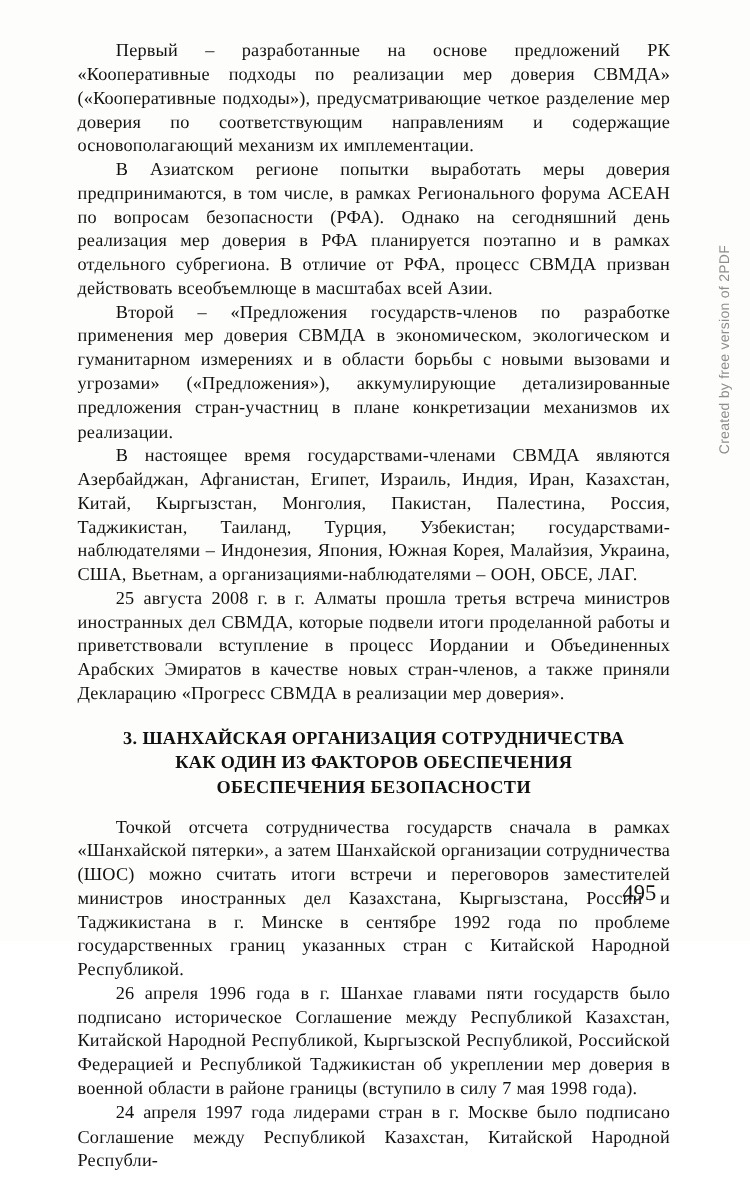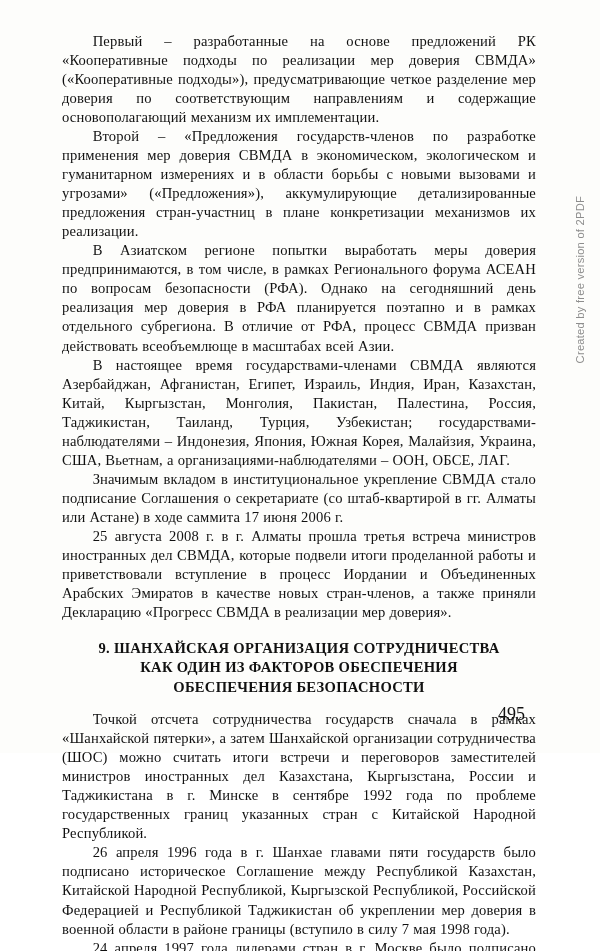--- a/index.html
+++ b/index.html
@@ -70,28 +70,27 @@
   }
 </style>
 </head>
 <body>
 
 <div class="page">
 
   <div class="content">
 
     <p>Первый – разработанные на основе предложений РК «Кооперативные подходы по реализации мер доверия СВМДА» («Кооперативные подходы»), предусматривающие четкое разделение мер доверия по соответствующим направлениям и содержащие основополагающий механизм их имплементации.</p>
+    <p>В Азиатском регионе попытки выработать меры доверия предпринимаются, в том числе, в рамках Регионального форума АСЕАН по вопросам безопасности (РФА). Однако на сегодняшний день реализация мер доверия в РФА планируется поэтапно и в рамках отдельного субрегиона. В отличие от РФА, процесс СВМДА призван действовать всеобъемлюще в масштабах всей Азии.</p>
     <p>Второй – «Предложения государств-членов по разработке применения мер доверия СВМДА в экономическом, экологическом и гуманитарном измерениях и в области борьбы с новыми вызовами и угрозами» («Предложения»), аккумулирующие детализированные предложения стран-участниц в плане конкретизации механизмов их реализации.</p>
-    <p>В Азиатском регионе попытки выработать меры доверия предпринимаются, в том числе, в рамках Регионального форума АСЕАН по вопросам безопасности (РФА). Однако на сегодняшний день реализация мер доверия в РФА планируется поэтапно и в рамках отдельного субрегиона. В отличие от РФА, процесс СВМДА призван действовать всеобъемлюще в масштабах всей Азии.</p>
     <p>В настоящее время государствами-членами СВМДА являются Азербайджан, Афганистан, Египет, Израиль, Индия, Иран, Казахстан, Китай, Кыргызстан, Монголия, Пакистан, Палестина, Россия, Таджикистан, Таиланд, Турция, Узбекистан; государствами-наблюдателями – Индонезия, Япония, Южная Корея, Малайзия, Украина, США, Вьетнам, а организациями-наблюдателями – ООН, ОБСЕ, ЛАГ.</p>
-    <p>Значимым  вкладом в институциональное укрепление СВМДА стало подписание Соглашения о секретариате (со штаб-квартирой в гг. Алматы или Астане) в ходе саммита 17 июня 2006 г.</p>
     <p>25 августа 2008 г. в г. Алматы прошла третья встреча министров иностранных дел СВМДА, которые подвели итоги проделанной работы и приветствовали вступление в процесс Иордании и Объединенных Арабских Эмиратов в качестве новых стран-членов, а также приняли Декларацию «Прогресс СВМДА в реализации мер доверия».</p>
 
     <div class="heading">
-      <span class="hline">9. ШАНХАЙСКАЯ ОРГАНИЗАЦИЯ СОТРУДНИЧЕСТВА</span>
+      <span class="hline">3. ШАНХАЙСКАЯ ОРГАНИЗАЦИЯ СОТРУДНИЧЕСТВА</span>
       <span class="hline">КАК ОДИН ИЗ ФАКТОРОВ ОБЕСПЕЧЕНИЯ</span>
       <span class="hline">ОБЕСПЕЧЕНИЯ БЕЗОПАСНОСТИ</span>
     </div>
 
     <p>Точкой отсчета сотрудничества государств сначала в рамках «Шанхайской пятерки», а затем Шанхайской организации сотрудничества (ШОС) можно считать итоги встречи и переговоров заместителей министров иностранных дел Казахстана, Кыргызстана, России и Таджикистана в г. Минске в сентябре 1992 года по проблеме государственных границ указанных стран с Китайской Народной Республикой.</p>
     <p>26 апреля 1996 года в г. Шанхае главами пяти государств было подписано историческое Соглашение между Республикой Казахстан, Китайской Народной Республикой, Кыргызской Республикой, Российской Федерацией и Республикой Таджикистан об укреплении мер доверия в военной области в районе границы (вступило в силу 7 мая 1998 года).</p>
     <p>24 апреля 1997 года лидерами стран в г. Москве было подписано Соглашение между Республикой Казахстан, Китайской Народной Республи-</p>
 
   </div>
 

